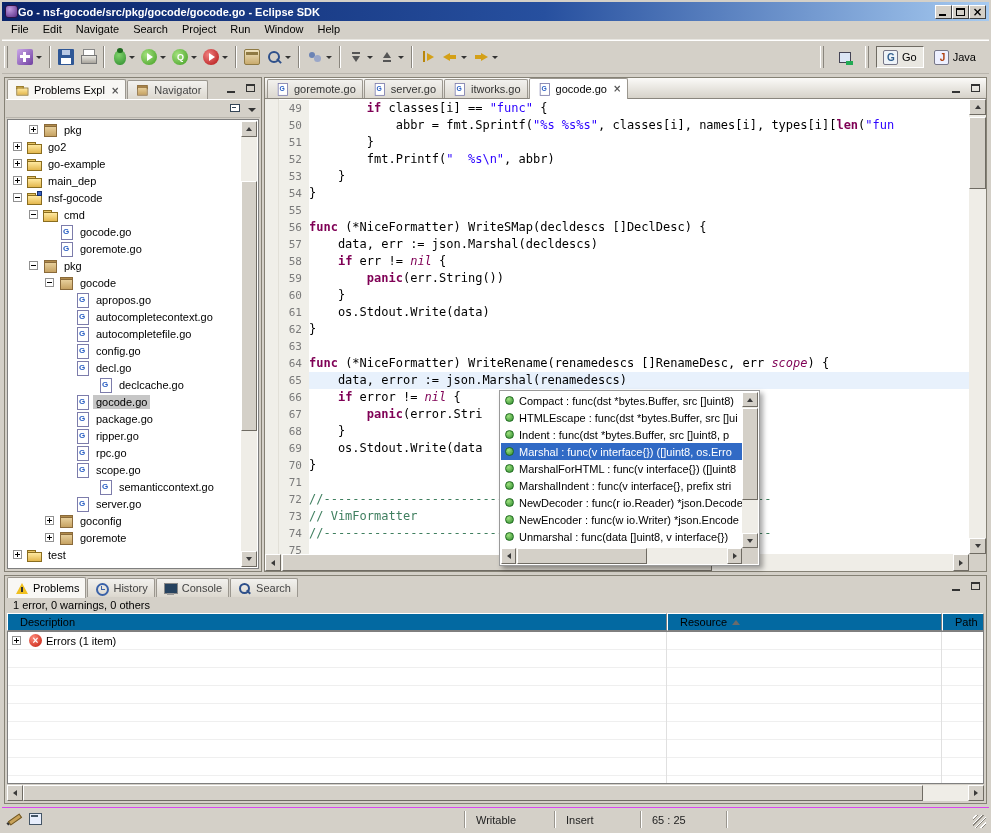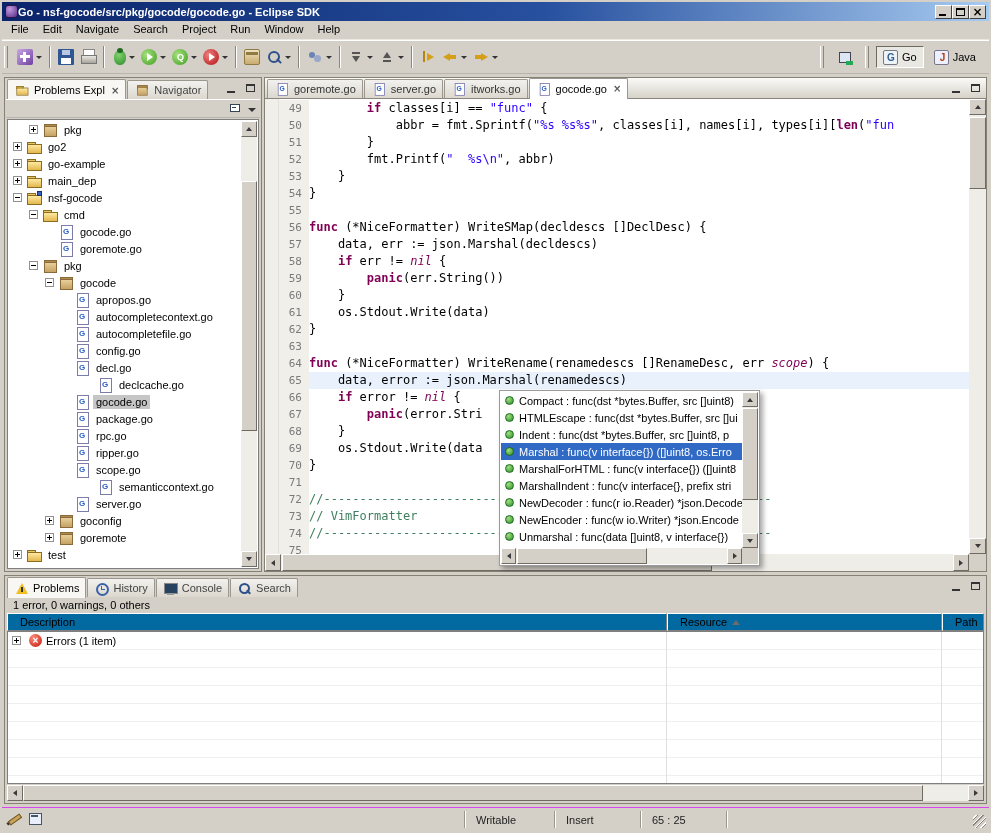--- a/index.html
+++ b/index.html
@@ -411,26 +411,26 @@
           <span class="tlabel sel">gocode.go</span>
         </div>
         <div class="trow" style="padding-left: 52px;">
           <span class="exp-sp"></span>
           <span class="ic ic-gofile"></span>
           <span class="tlabel">package.go</span>
         </div>
         <div class="trow" style="padding-left: 52px;">
           <span class="exp-sp"></span>
           <span class="ic ic-gofile"></span>
+          <span class="tlabel">ripper.go</span>
+        </div>
+        <div class="trow" style="padding-left: 52px;">
+          <span class="exp-sp"></span>
+          <span class="ic ic-gofile"></span>
           <span class="tlabel">rpc.go</span>
-        </div>
-        <div class="trow" style="padding-left: 52px;">
-          <span class="exp-sp"></span>
-          <span class="ic ic-gofile"></span>
-          <span class="tlabel">ripper.go</span>
         </div>
         <div class="trow" style="padding-left: 52px;">
           <span class="exp-sp"></span>
           <span class="ic ic-gofile"></span>
           <span class="tlabel">scope.go</span>
         </div>
         <div class="trow" style="padding-left: 52px; margin-left: 23px;">
           <span class="exp-sp"></span>
           <span class="ic ic-gofile"></span>
           <span class="tlabel">semanticcontext.go</span>

